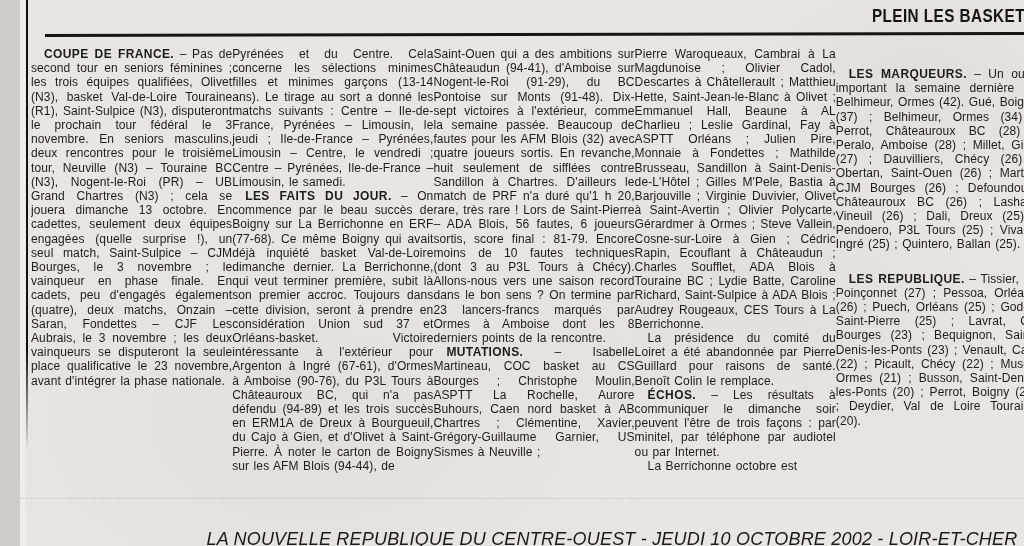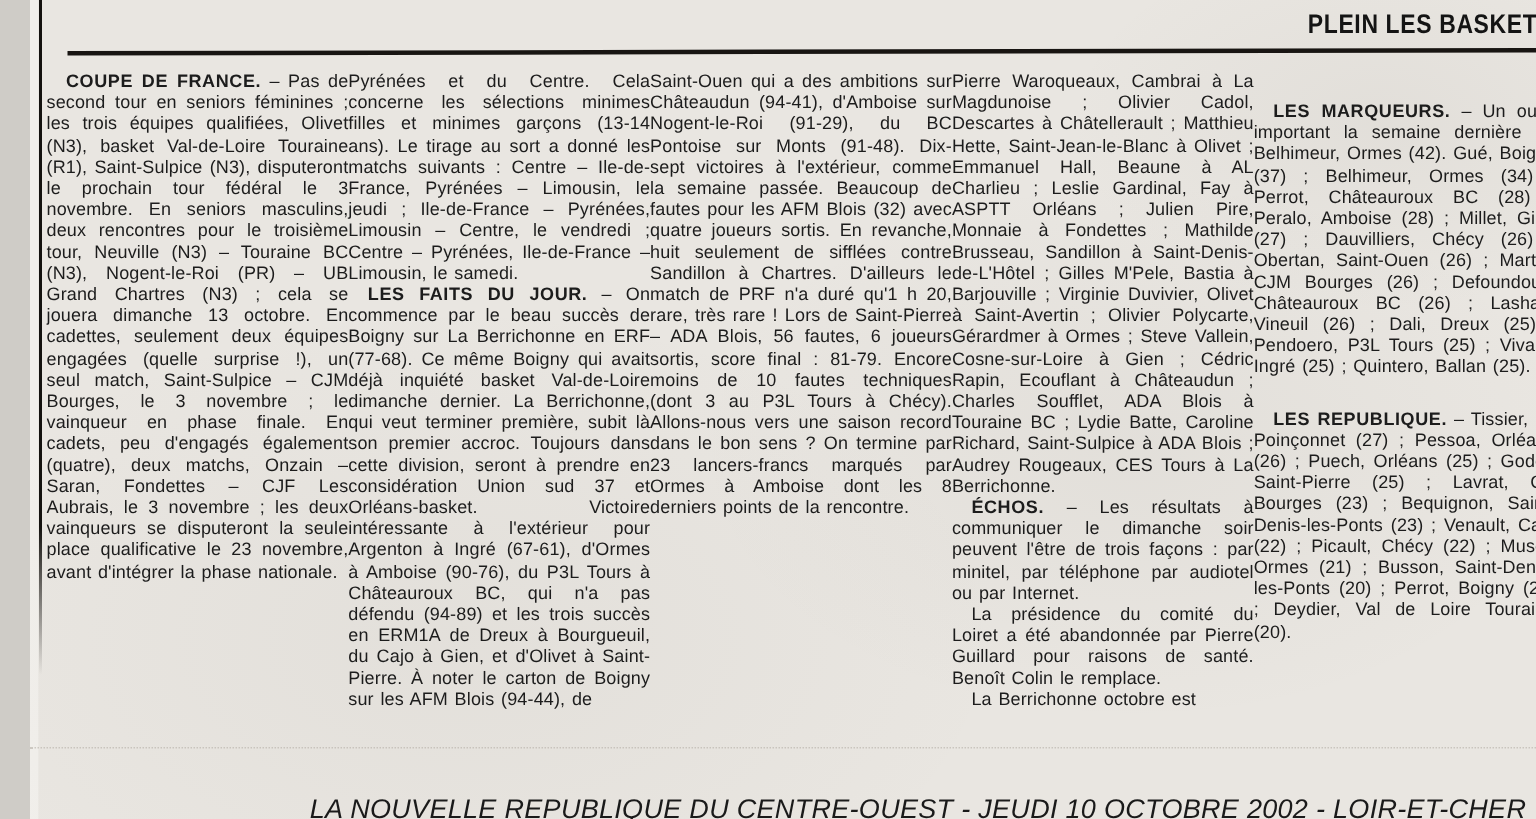--- a/index.html
+++ b/index.html
@@ -119,25 +119,26 @@
   <div class="columns">
     <div class="col">
         <p class="para"><b>COUPE DE FRANCE.</b> <span>– Pas de second tour en seniors féminines ; les trois équipes qualifiées, Olivet (N3), basket Val-de-Loire Touraine (R1), Saint-Sulpice (N3), disputeront le prochain tour fédéral le 3 novembre. En seniors masculins, deux rencontres pour le troisième tour, Neuville (N3) – Touraine BC (N3), Nogent-le-Roi (PR) – UB Grand Chartres (N3) ; cela se jouera dimanche 13 octobre. En cadettes, seulement deux équipes engagées (quelle surprise !), un seul match, Saint-Sulpice – CJM Bourges, le 3 novembre ; le vainqueur en phase finale. En cadets, peu d'engagés également (quatre), deux matchs, Onzain – Saran, Fondettes – CJF Les Aubrais, le 3 novembre ; les deux vainqueurs se disputeront la seule place qualificative le 23 novembre, avant d'intégrer la phase nationale.</span></p>
       </div>
     <div class="col">
         <p class="para cont"><span>Pyrénées et du Centre. Cela concerne les sélections minimes filles et minimes garçons (13-14 ans). Le tirage au sort a donné les matchs suivants : Centre – Ile-de-France, Pyrénées – Limousin, le jeudi ; Ile-de-France – Pyrénées, Limousin – Centre, le vendredi ; Centre – Pyrénées, Ile-de-France – Limousin, le samedi.</span></p>
         <p class="para"><b>LES FAITS DU JOUR.</b> <span>– On commence par le beau succès de Boigny sur La Berrichonne en ERF (77-68). Ce même Boigny qui avait déjà inquiété basket Val-de-Loire dimanche dernier. La Berrichonne, qui veut terminer première, subit là son premier accroc. Toujours dans cette division, seront à prendre en considération Union sud 37 et Orléans-basket. Victoire intéressante à l'extérieur pour Argenton à Ingré (67-61), d'Ormes à Amboise (90-76), du P3L Tours à Châteauroux BC, qui n'a pas défendu (94-89) et les trois succès en ERM1A de Dreux à Bourgueuil, du Cajo à Gien, et d'Olivet à Saint-Pierre. À noter le carton de Boigny sur les AFM Blois (94-44), de</span></p>
       </div>
     <div class="col">
         <p class="para cont"><span>Saint-Ouen qui a des ambitions sur Châteaudun (94-41), d'Amboise sur Nogent-le-Roi (91-29), du BC Pontoise sur Monts (91-48). Dix-sept victoires à l'extérieur, comme la semaine passée. Beaucoup de fautes pour les AFM Blois (32) avec quatre joueurs sortis. En revanche, huit seulement de sifflées contre Sandillon à Chartres. D'ailleurs le match de PRF n'a duré qu'1 h 20, rare, très rare ! Lors de Saint-Pierre – ADA Blois, 56 fautes, 6 joueurs sortis, score final : 81-79. Encore moins de 10 fautes techniques (dont 3 au P3L Tours à Chécy). Allons-nous vers une saison record dans le bon sens ? On termine par 23 lancers-francs marqués par Ormes à Amboise dont les 8 derniers points de la rencontre.</span></p>
+        <p class="para"><b>MUTATIONS.</b> <span>– Isabelle Martineau, COC basket au CS Bourges ; Christophe Moulin, ASPTT La Rochelle, Aurore Buhours, Caen nord basket à AB Chartres ; Clémentine, Xavier, Grégory-Guillaume Garnier, US Sismes à Neuville ;</span></p>
       </div>
     <div class="col">
         <p class="para cont"><span>Pierre Waroqueaux, Cambrai à La Magdunoise ; Olivier Cadol, Descartes à Châtellerault ; Matthieu Hette, Saint-Jean-le-Blanc à Olivet ; Emmanuel Hall, Beaune à AL Charlieu ; Leslie Gardinal, Fay à ASPTT Orléans ; Julien Pire, Monnaie à Fondettes ; Mathilde Brusseau, Sandillon à Saint-Denis-de-L'Hôtel ; Gilles M'Pele, Bastia à Barjouville ; Virginie Duvivier, Olivet à Saint-Avertin ; Olivier Polycarte, Gérardmer à Ormes ; Steve Vallein, Cosne-sur-Loire à Gien ; Cédric Rapin, Ecouflant à Châteaudun ; Charles Soufflet, ADA Blois à Touraine BC ; Lydie Batte, Caroline Richard, Saint-Sulpice à ADA Blois ; Audrey Rougeaux, CES Tours à La Berrichonne.</span></p>
+        <p class="para"><span>La présidence du comité du Loiret a été abandonnée par Pierre Guillard pour raisons de santé. Benoît Colin le remplace.</span></p>
         <p class="para"><b>ÉCHOS.</b> <span>– Les résultats à communiquer le dimanche soir peuvent l'être de trois façons : par minitel, par téléphone par audiotel ou par Internet.</span></p>
-        <p class="para"><span>La présidence du comité du Loiret a été abandonnée par Pierre Guillard pour raisons de santé. Benoît Colin le remplace.</span></p>
         <p class="para"><span>La Berrichonne octobre est</span></p>
       </div>
     <div class="col">
         <p class="para gap"><b>LES MARQUEURS.</b> <span>– Un oubli important la semaine dernière de Belhimeur, Ormes (42). Gué, Boigny (37) ; Belhimeur, Ormes (34) ; Perrot, Châteauroux BC (28) ; Peralo, Amboise (28) ; Millet, Gien (27) ; Dauvilliers, Chécy (26) ; Obertan, Saint-Ouen (26) ; Martin, CJM Bourges (26) ; Defoundoux, Châteauroux BC (26) ; Lashab, Vineuil (26) ; Dali, Dreux (25) ; Pendoero, P3L Tours (25) ; Vivant, Ingré (25) ; Quintero, Ballan (25).</span></p>
         <p class="para gap"><b>LES REPUBLIQUE.</b> <span>– Tissier, Le Poinçonnet (27) ; Pessoa, Orléans (26) ; Puech, Orléans (25) ; Godet, Saint-Pierre (25) ; Lavrat, CS Bourges (23) ; Bequignon, Saint-Denis-les-Ponts (23) ; Venault, Cajo (22) ; Picault, Chécy (22) ; Muset, Ormes (21) ; Busson, Saint-Denis-les-Ponts (20) ; Perrot, Boigny (20) ; Deydier, Val de Loire Touraine (20).</span></p>
       </div>
   </div>
 
   <div class="faint-rule"></div>
 

